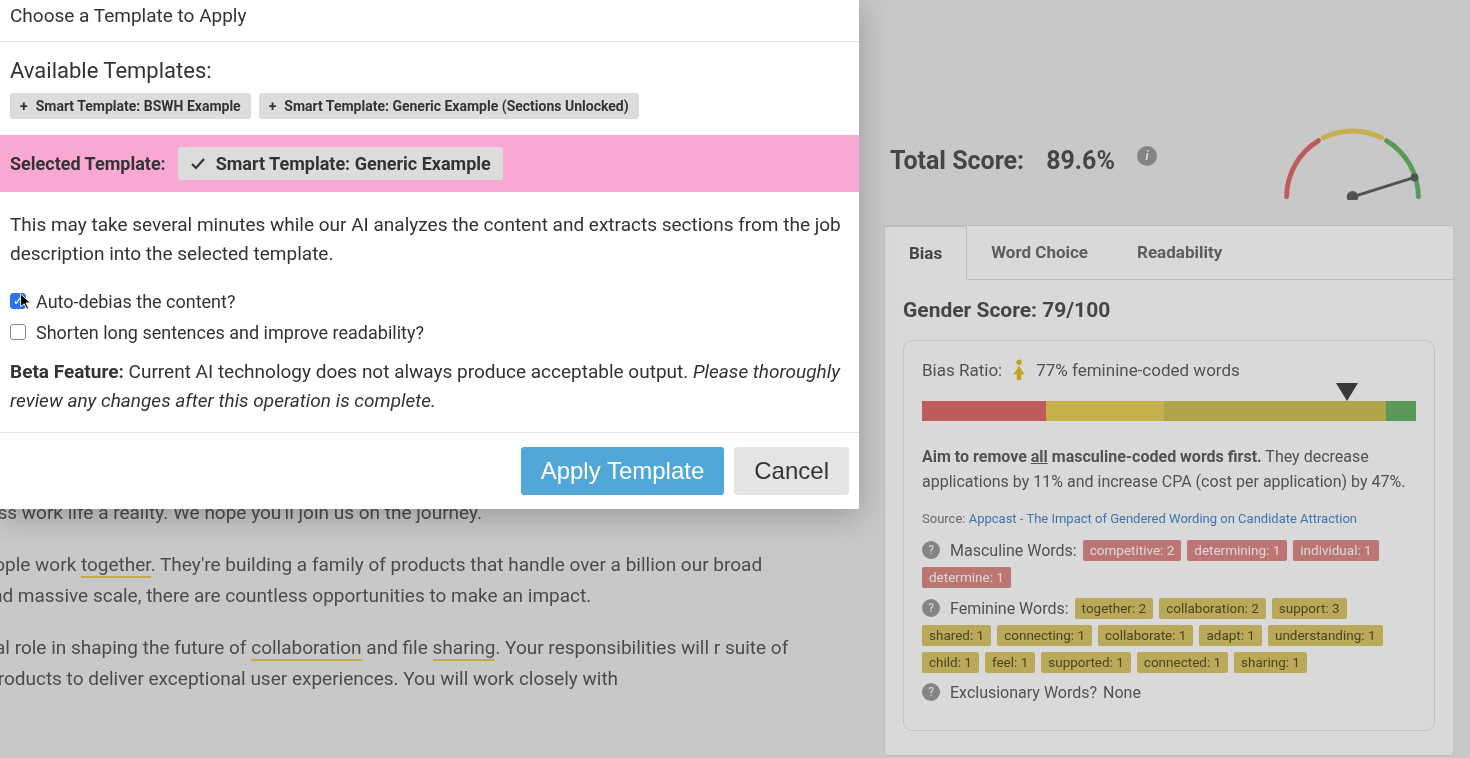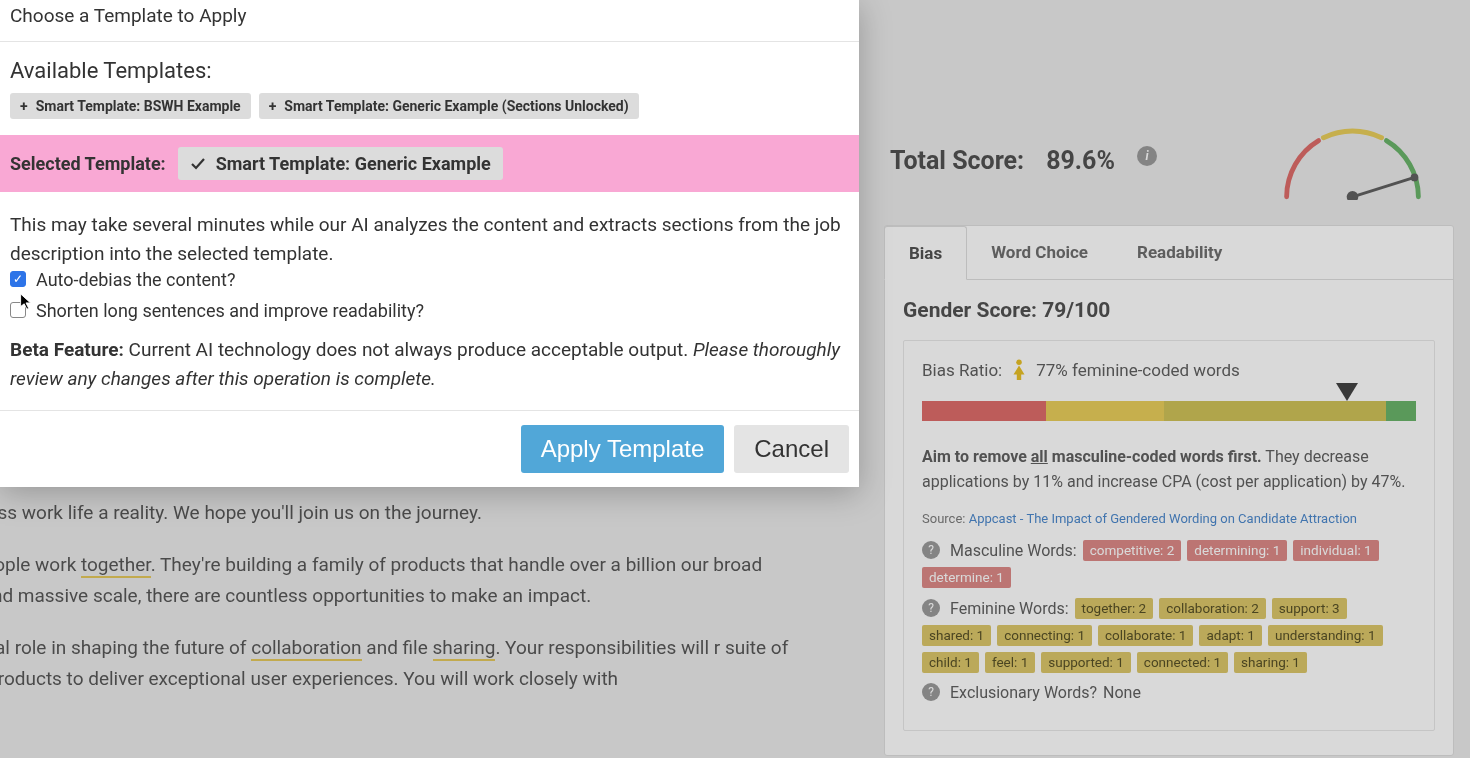--- a/index.html
+++ b/index.html
@@ -83,21 +83,21 @@
       padding: 18px 18px 24px 18px;
     }
     .gender-score {
       font-size: 21px;
       font-weight: 700;
       margin-bottom: 18px;
       color: #333;
     }
     .bias-box {
       border: 1px solid #e4e4e4;
-      border-radius: 2px;
+      border-radius: 9px;
       padding: 18px;
     }
     .bias-ratio-row {
       display: flex;
       align-items: center;
       gap: 8px;
       font-size: 17px;
       color: #444;
       margin-bottom: 20px;
     }
@@ -257,20 +257,21 @@
       display: inline-flex;
       align-items: center;
       gap: 10px;
     }
     .check-icon { width: 16px; height: 16px; }
 
     .explain {
       font-size: 19px;
       line-height: 1.55;
       color: #333;
+      margin-bottom: 22px;
     }
 
     .cb-row {
       display: flex;
       align-items: center;
       gap: 10px;
       font-size: 18px;
       color: #333;
       margin-bottom: 10px;
     }

